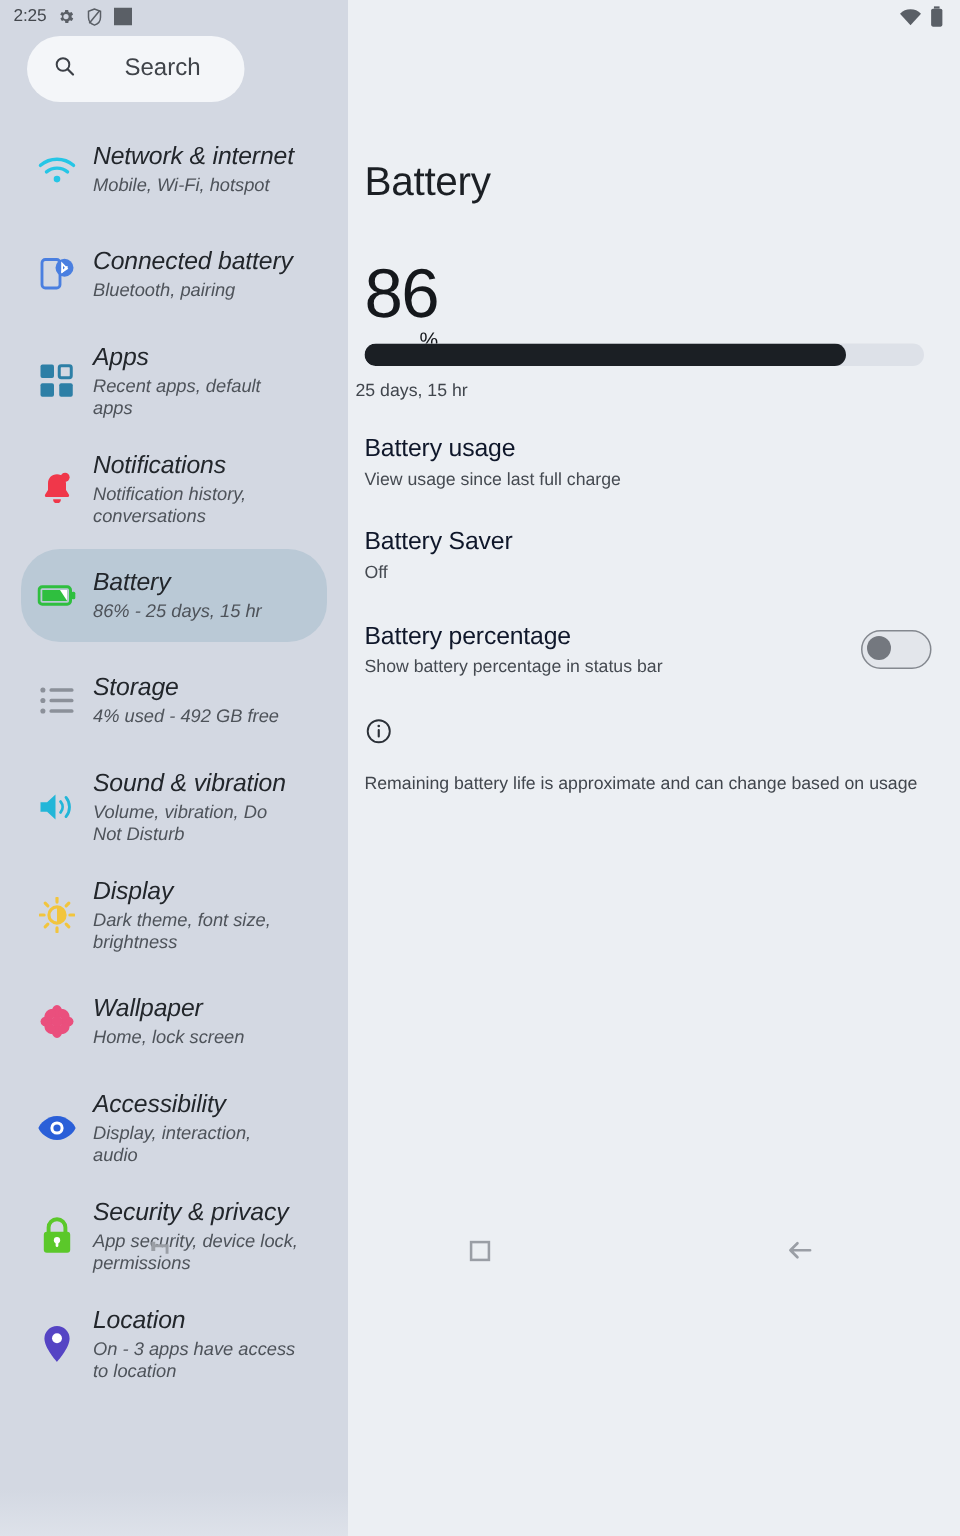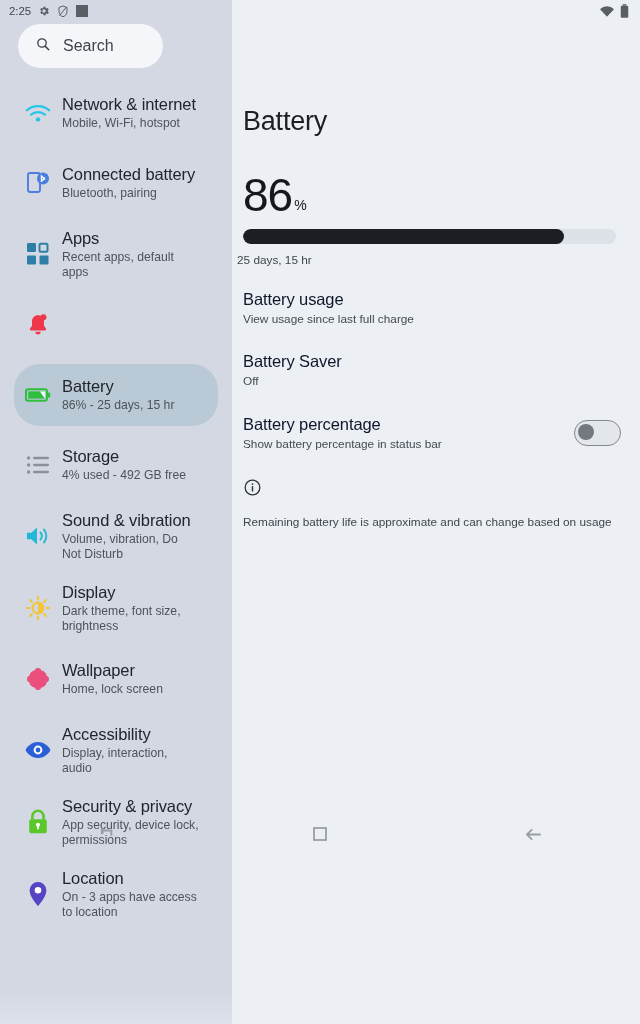--- a/index.html
+++ b/index.html
@@ -35,40 +35,40 @@
   }
   .sb-ic { display:flex; align-items:center; }
   .search-pill {
     position:absolute; top:24px; left:18px;
     width:145px; height:44px;
     border-radius:22px;
     background:#f4f6f9;
     display:flex; align-items:center;
     padding-left:17px; gap:12px;
   }
-  .search-label { font-size:16px; color:#40444a; }
+  .search-label { font-size:16px; color:#40444a;margin-left:20px; }
 
   .nav-list {
     position:absolute; top:82px; left:0;
     width:232px;
   }
   .nav-item {
     position:relative;
     display:flex; align-items:center;
     min-height:62px;
     padding:7px 14px 7px 0;
     margin:0 14px 8px 14px;
     border-radius:26px;
   }
   .nav-item.selected { background:#bac9d6; }
   .nav-icon {
     flex:0 0 48px;
     display:flex; align-items:center; justify-content:center;
   }
-  .nav-texts { flex:1 1 auto; padding-right:4px; }
+  .nav-texts { flex:1 1 auto; padding-right:4px;font-style:italic; }
   .nav-title {
     font-size:16.5px; color:#22262b; line-height:19px;
     letter-spacing:-0.1px;
   }
   .nav-sub {
     font-size:12.2px; color:#4e535a; line-height:14.5px;
     margin-top:2px;
   }
   #sidebar-fade {
     position:absolute; left:0; bottom:0;
@@ -88,21 +88,21 @@
     height:22px;
     display:flex; align-items:center; gap:6px;
     padding-right:11px;
   }
   .page-title {
     position:absolute; top:106px; left:11px;
     font-size:27px; color:#1b1f24; letter-spacing:-0.2px;
   }
   .pct-row {
     position:absolute; top:172px; left:11px;
-    display:flex; align-items:flex-end;
+    display:flex; align-items:flex-end;flex-direction:column;
   }
   .pct-num { font-size:46px; color:#15181c; line-height:46px; letter-spacing:-1px; }
   .pct-sym { font-size:14px; color:#15181c; margin-left:2px; margin-bottom:5px; }
 
   .bar-track {
     position:absolute; top:229px; left:11px;
     width:373px; height:15px;
     background:#dde1e8; border-radius:8px;
     overflow:hidden;
   }
@@ -235,20 +235,24 @@
             <div class="nav-sub">Recent apps, default apps</div>
           </div>
         </div>
         <div class="nav-item">
           <div class="nav-icon">
             <svg width="22" height="24" viewBox="0 0 22 24">
               <path fill="#f0374a" d="M11 2.2c-3.5 0-6 2.6-6 6.1v4.4L3.1 15.6c-.5.8 0 1.8 1 1.8h13.8c1 0 1.5-1 1-1.8L17 12.7V8.3c0-3.5-2.5-6.1-6-6.1z"></path>
               <path fill="#f0374a" d="M8.4 18.8h5.2a2.6 2.6 0 0 1-5.2 0z"></path>
               <circle cx="16.4" cy="4.2" r="3" fill="#f0374a"></circle>
             </svg>
+          </div>
+          <div class="nav-texts">
+            <div class="nav-title">Notifications</div>
+            <div class="nav-sub">Notification history, conversations</div>
           </div>
         </div>
         <div class="nav-item selected">
           <div class="nav-icon">
             <svg width="26" height="16" viewBox="0 0 26 16">
               <rect x="1" y="2.2" width="21" height="11.6" rx="2.2" fill="none" stroke="#2fbf3f" stroke-width="2"></rect>
               <rect x="22.6" y="5.5" width="2.6" height="5" rx="1" fill="#2fbf3f"></rect>
               <path fill="#2fbf3f" d="M3.2 4.4h16.6v7.2H3.2z"></path>
               <path fill="#ffffff" d="M15 4.4h4.8v7.2z"></path>
             </svg>

